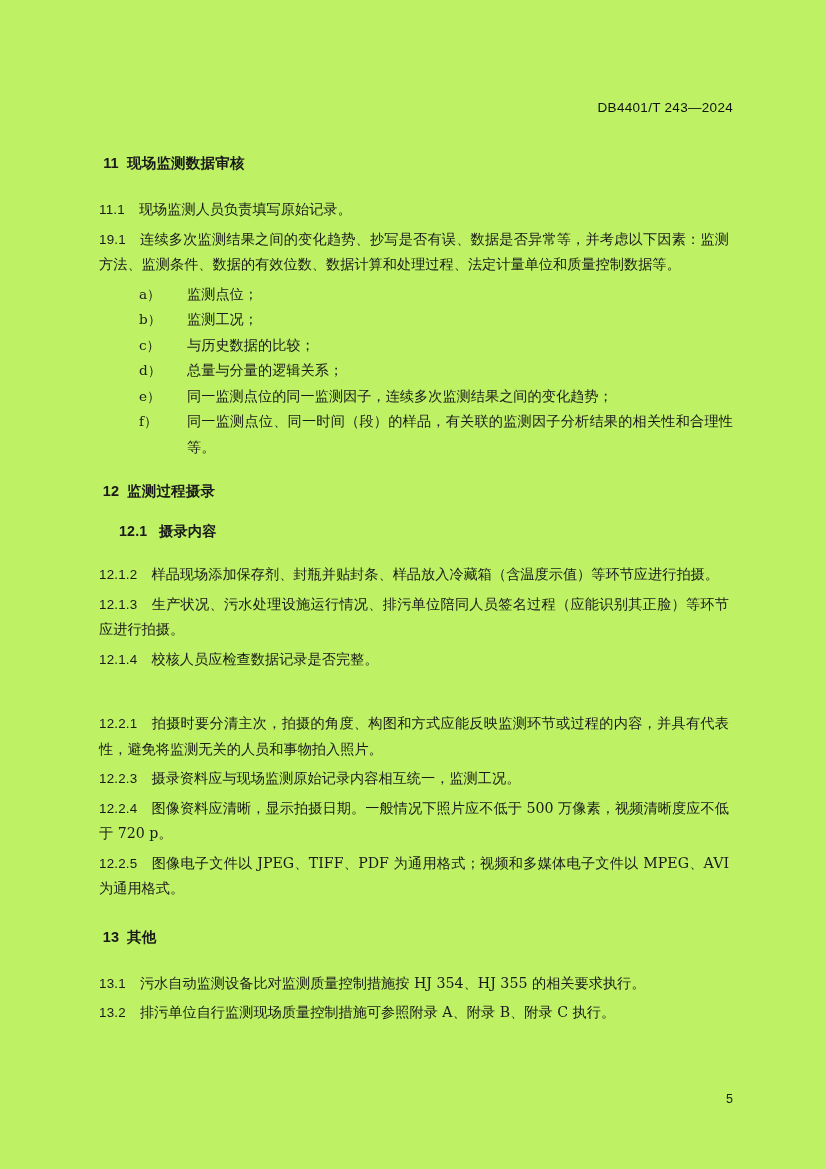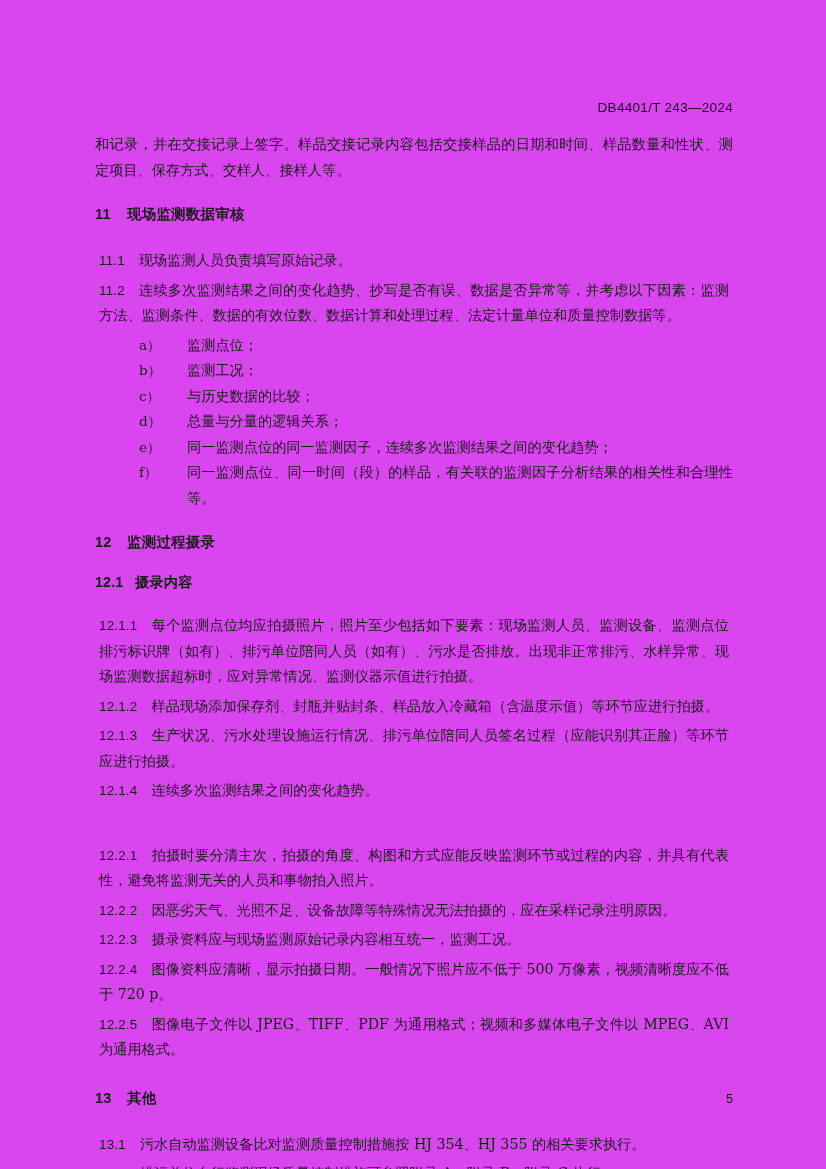--- a/index.html
+++ b/index.html
@@ -16,21 +16,21 @@
     color: #1a1a1a;
     overflow: hidden;
   }
 
   .page {
     position: absolute;
     left: 0;
     top: 0;
     width: 826px;
     height: 1169px;
-    background: #d946ef;
+    background: #bef264;
   }
 
   
   .page-header {
     position: absolute;
     left: 95px;
     top: 100px;
     width: 638px;
     text-align: right;
     font-family: "Liberation Sans", "DejaVu Sans", sans-serif;
@@ -80,33 +80,35 @@
     margin: 0;
     font-family: "Liberation Sans", "DejaVu Sans", sans-serif;
     font-size: 14.5px;
     font-weight: bold;
     line-height: 24px;
     letter-spacing: 0.2px;
   }
   h2.sec .num {
     display: inline-block;
     min-width: 32px;
+    text-align: center;
   }
 
   h3.subsec {
     margin: 0;
     font-family: "Liberation Sans", "DejaVu Sans", sans-serif;
     font-size: 14.2px;
     font-weight: bold;
     line-height: 24px;
     letter-spacing: 0.2px;
   }
   h3.subsec .num {
     display: inline-block;
     min-width: 40px;
+    margin-left: 24px;
   }
 
   
   ul.alpha-list {
     list-style: none;
     margin: 0;
     padding: 0;
   }
   ul.alpha-list li {
     font-size: 14.2px;
@@ -145,33 +147,32 @@
 </style>
 </head>
 <body>
 
 <div class="page">
 
   <div class="page-header">DB4401/T 243—2024</div>
 
   <div class="content">
 
-    <p class="para">和记录，并在交接记录上签字。样品交接记录内容包括交接样品的日期和时间、样品数量和性状、测定项目、保存方式、交样人、接样人等。</p>
 
     <div class="sp-sec-before"></div>
 
     <h2 class="sec">
       <span class="num">11</span><span>现场监测数据审核</span>
     </h2>
 
     <div class="sp-sec-after"></div>
 
     <p class="clause"><span class="num">11.1</span><span class="gap"></span><span>现场监测人员负责填写原始记录。</span></p>
 
-    <p class="clause"><span class="num">11.2</span><span class="gap"></span><span>连续多次监测结果之间的变化趋势、抄写是否有误、数据是否异常等，并考虑以下因素：监测方法、监测条件、数据的有效位数、数据计算和处理过程、法定计量单位和质量控制数据等。</span></p>
+    <p class="clause"><span class="num">19.1</span><span class="gap"></span><span>连续多次监测结果之间的变化趋势、抄写是否有误、数据是否异常等，并考虑以下因素：监测方法、监测条件、数据的有效位数、数据计算和处理过程、法定计量单位和质量控制数据等。</span></p>
 
 
     <ul class="alpha-list">
       <li><span class="marker">a）</span><span>监测点位；</span></li>
       <li><span class="marker">b）</span><span>监测工况；</span></li>
       <li><span class="marker">c）</span><span>与历史数据的比较；</span></li>
       <li><span class="marker">d）</span><span>总量与分量的逻辑关系；</span></li>
       <li><span class="marker">e）</span><span>同一监测点位的同一监测因子，连续多次监测结果之间的变化趋势；</span></li>
       <li><span class="marker">f）</span><span>同一监测点位、同一时间（段）的样品，有关联的监测因子分析结果的相关性和合理性等。</span></li>
     </ul>
@@ -183,36 +184,34 @@
     </h2>
 
     <div class="sp-sub-before"></div>
 
     <h3 class="subsec">
       <span class="num">12.1</span><span>摄录内容</span>
     </h3>
 
     <div class="sp-sub-after"></div>
 
-    <p class="clause"><span class="num">12.1.1</span><span class="gap"></span><span>每个监测点位均应拍摄照片，照片至少包括如下要素：现场监测人员、监测设备、监测点位排污标识牌（如有）、排污单位陪同人员（如有）、污水是否排放。出现非正常排污、水样异常、现场监测数据超标时，应对异常情况、监测仪器示值进行拍摄。</span></p>
 
     <p class="clause"><span class="num">12.1.2</span><span class="gap"></span><span>样品现场添加保存剂、封瓶并贴封条、样品放入冷藏箱（含温度示值）等环节应进行拍摄。</span></p>
 
     <p class="clause"><span class="num">12.1.3</span><span class="gap"></span><span>生产状况、污水处理设施运行情况、排污单位陪同人员签名过程（应能识别其正脸）等环节应进行拍摄。</span></p>
 
-    <p class="clause"><span class="num">12.1.4</span><span class="gap"></span><span>连续多次监测结果之间的变化趋势。</span></p>
+    <p class="clause"><span class="num">12.1.4</span><span class="gap"></span><span>校核人员应检查数据记录是否完整。</span></p>
 
     <div class="sp-sub-before"></div>
 
 
     <div class="sp-sub-after"></div>
 
     <p class="clause"><span class="num">12.2.1</span><span class="gap"></span><span>拍摄时要分清主次，拍摄的角度、构图和方式应能反映监测环节或过程的内容，并具有代表性，避免将监测无关的人员和事物拍入照片。</span></p>
 
-    <p class="clause"><span class="num">12.2.2</span><span class="gap"></span><span>因恶劣天气、光照不足、设备故障等特殊情况无法拍摄的，应在采样记录注明原因。</span></p>
 
     <p class="clause"><span class="num">12.2.3</span><span class="gap"></span><span>摄录资料应与现场监测原始记录内容相互统一，监测工况。</span></p>
 
     <p class="clause"><span class="num">12.2.4</span><span class="gap"></span><span>图像资料应清晰，显示拍摄日期。一般情况下照片应不低于 500 万像素，视频清晰度应不低于 720 p。</span></p>
 
     <p class="clause"><span class="num">12.2.5</span><span class="gap"></span><span>图像电子文件以 JPEG、TIFF、PDF 为通用格式；视频和多媒体电子文件以 MPEG、AVI 为通用格式。</span></p>
 
     <div class="sp-sec-before"></div>
 
     <h2 class="sec">

